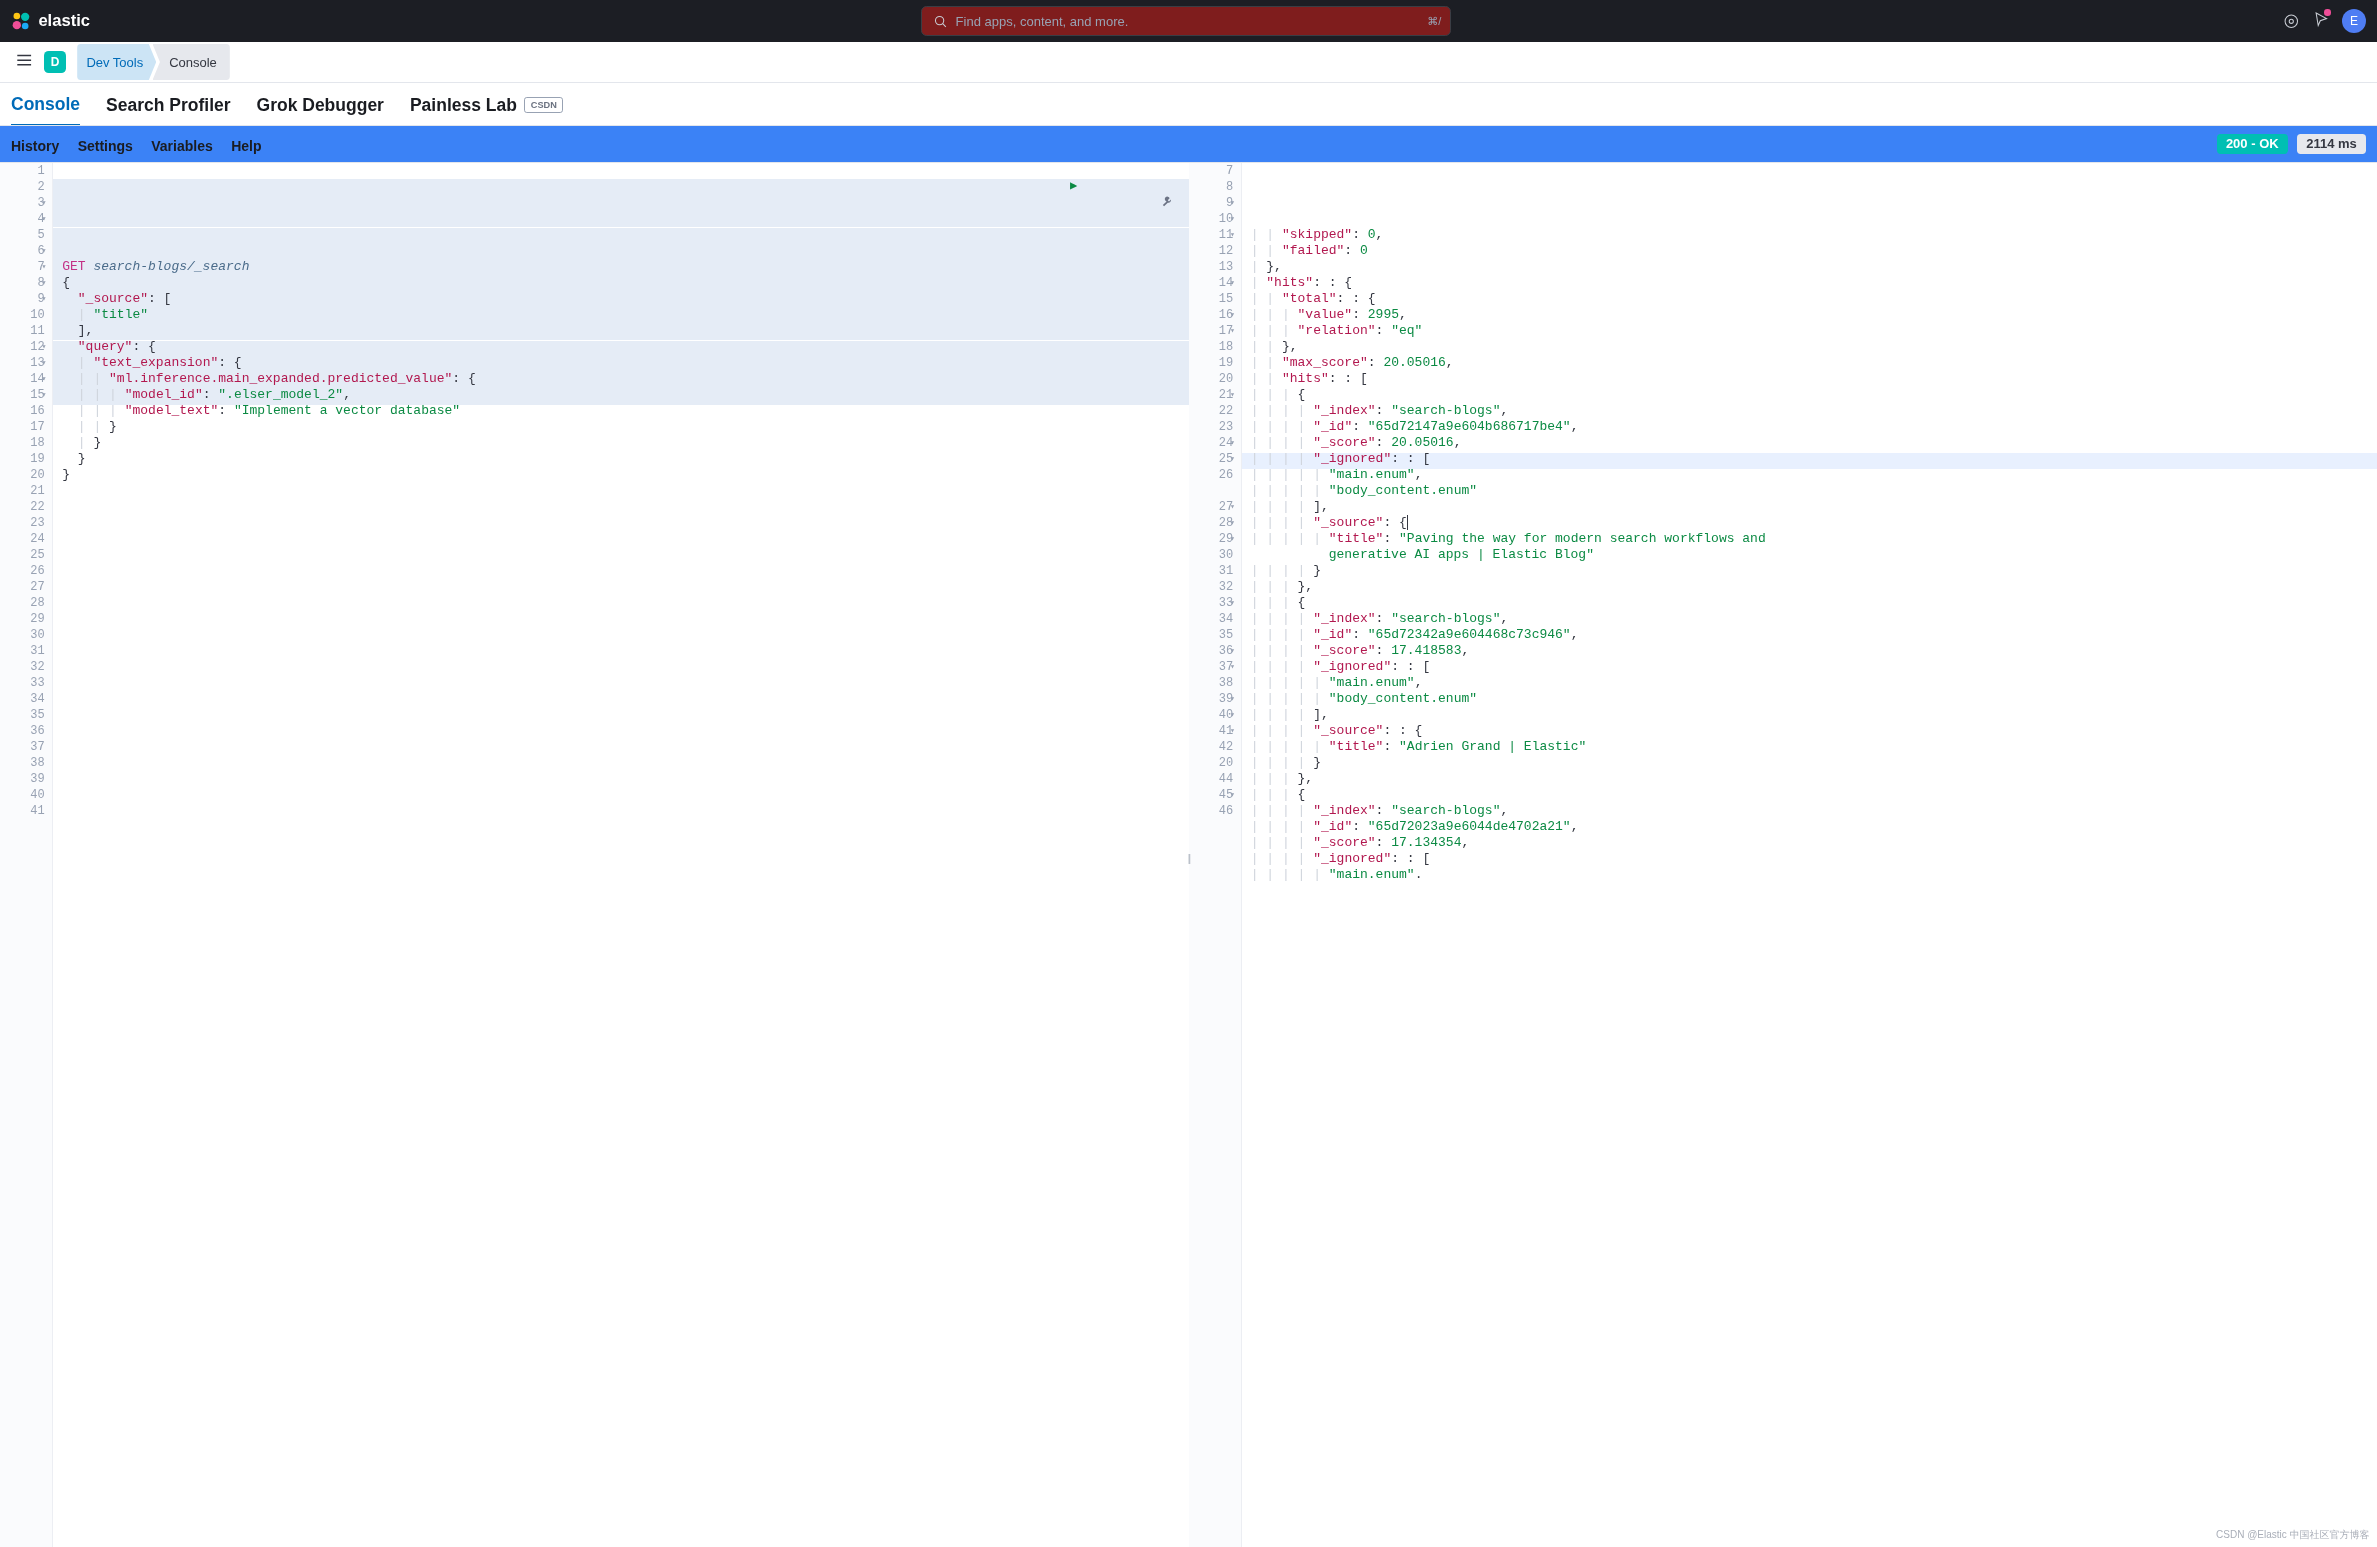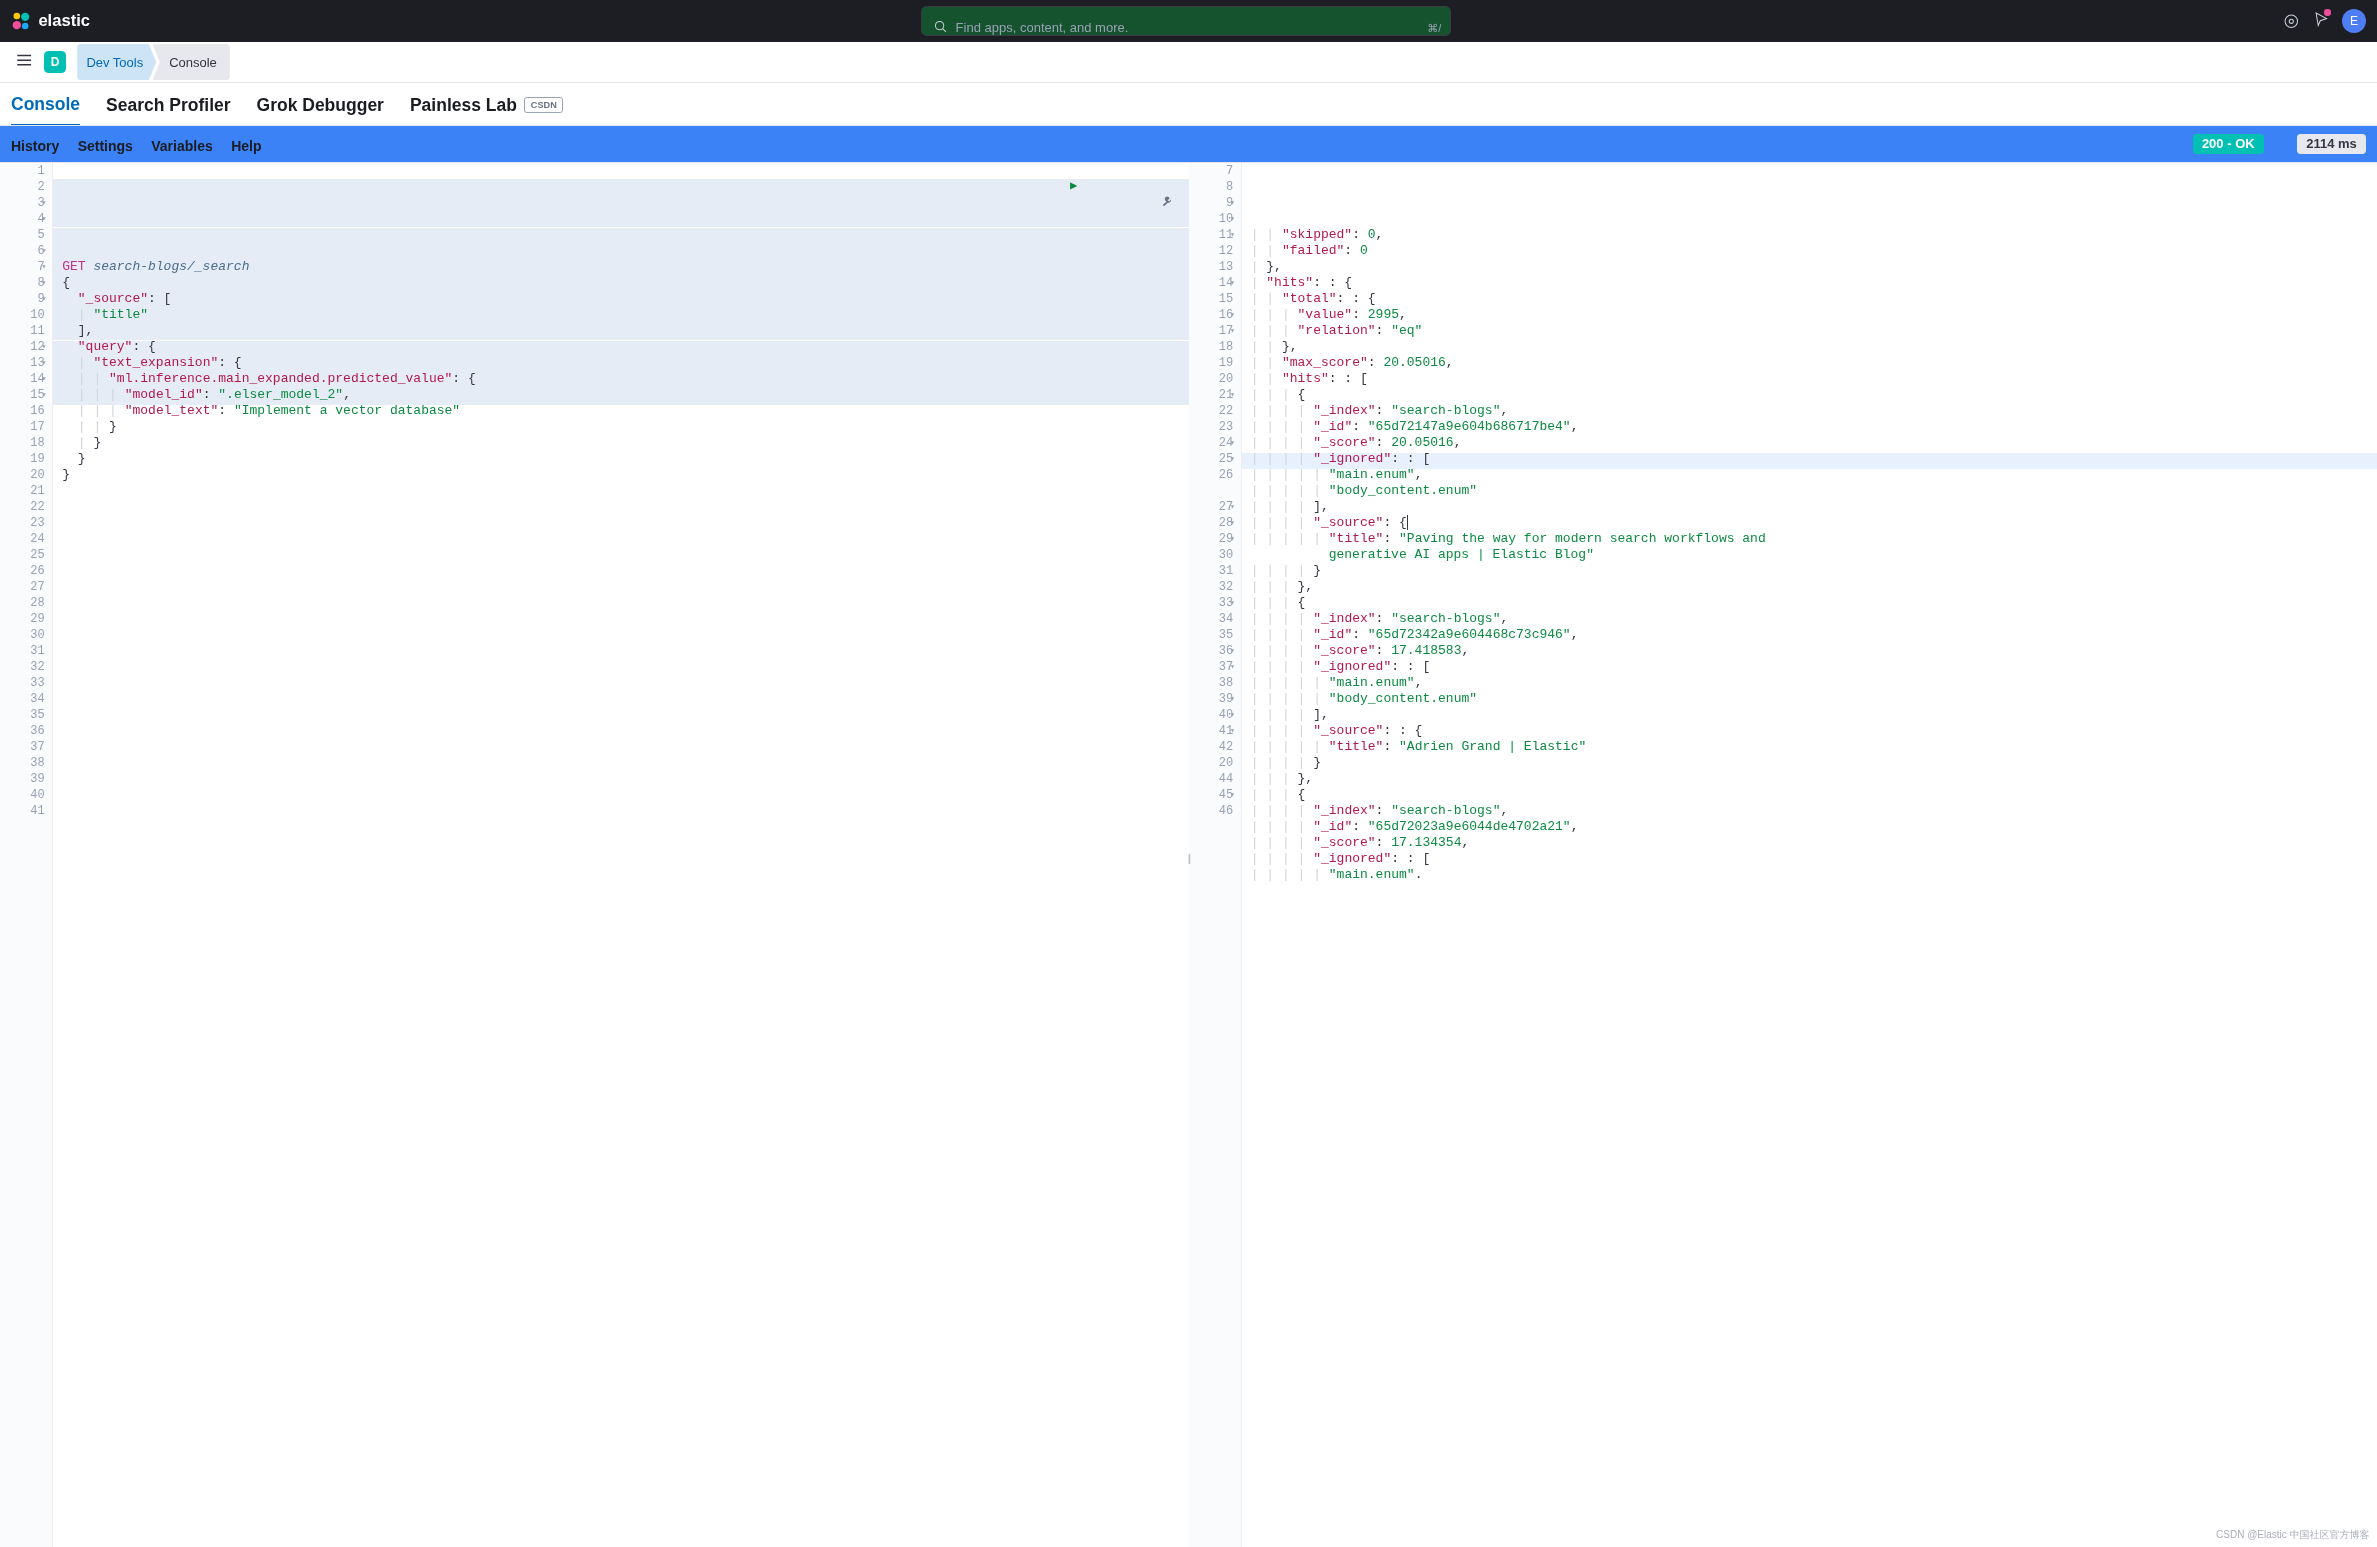--- a/index.html
+++ b/index.html
@@ -23,25 +23,25 @@
   display: flex;
   align-items: center;
   gap: 7.4px;
   font-weight: 700;
   font-size: 16.6px;
 }
 .search-wrap { flex: 1; display: flex; justify-content: center; }
 .search-box {
   width: 530px;
   height: 29.5px;
-  background: #14532d;
+  background: #7f1d1d;
   border: 0.9px solid #3a3d44;
   border-radius: 5.5px;
   display: flex;
-  align-items: flex-end;
+  align-items: center;
   padding: 0 9.2px;
   color: #98a2b3;
   gap: 7.4px;
 }
 .search-box input {
   flex: 1;
   background: transparent;
   border: none;
   outline: none;
   color: #fff;
@@ -92,21 +92,21 @@
   border: 0.9px solid #98a2b3; border-radius: 2.8px; color: #6b7280;
 }
 .console-bar {
   display: flex; align-items: flex-end; justify-content: space-between;
   padding: 7.4px 11px; background: #3b82f6; border-bottom: 0.9px solid #e3e6ec;
 }
 .console-menu { display: flex; gap: 18.4px; }
 .console-menu-item { font-size: 14px; font-weight: 600; cursor: pointer; }
 .status-area { display: flex; gap: 9.2px; }
 .status-pill {
-  padding: 2.8px 9.2px; border-radius: 3.7px; font-size: 13px; font-weight: 600; margin-left: 24px;
+  padding: 2.8px 9.2px; border-radius: 3.7px; font-size: 13px; font-weight: 600;
 }
 .status-ok { background: #00bfb3; color: #fff; }
 .status-time { background: #e6e8ed; color: #343741; }
 
 .editors {
   display: flex; position: relative; height: calc(100vh - 42px - 41px - 39px - 35px);
 }
 .editor-pane { flex: 1; overflow: hidden; position: relative; display:flex; }
 .editor-pane:first-child { border-right: 0.9px solid #e3e6ec; }
 .gutter {

